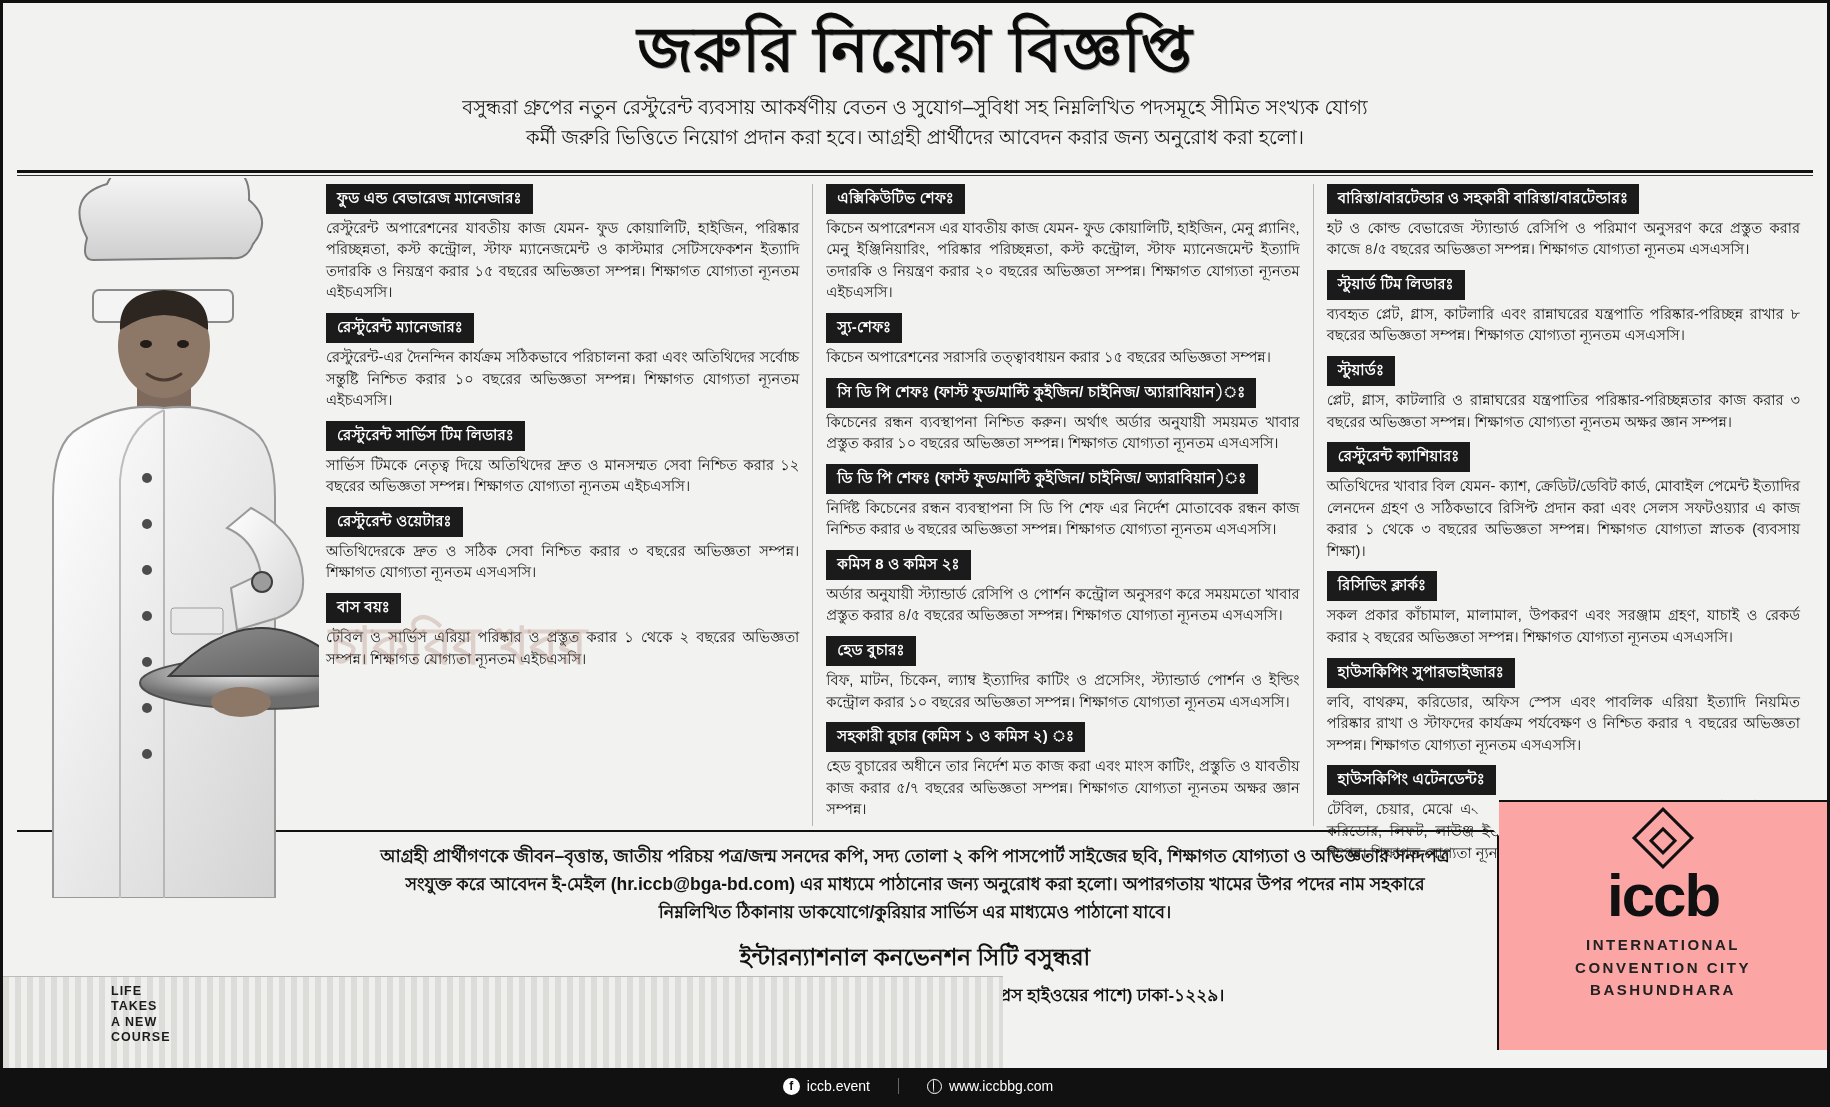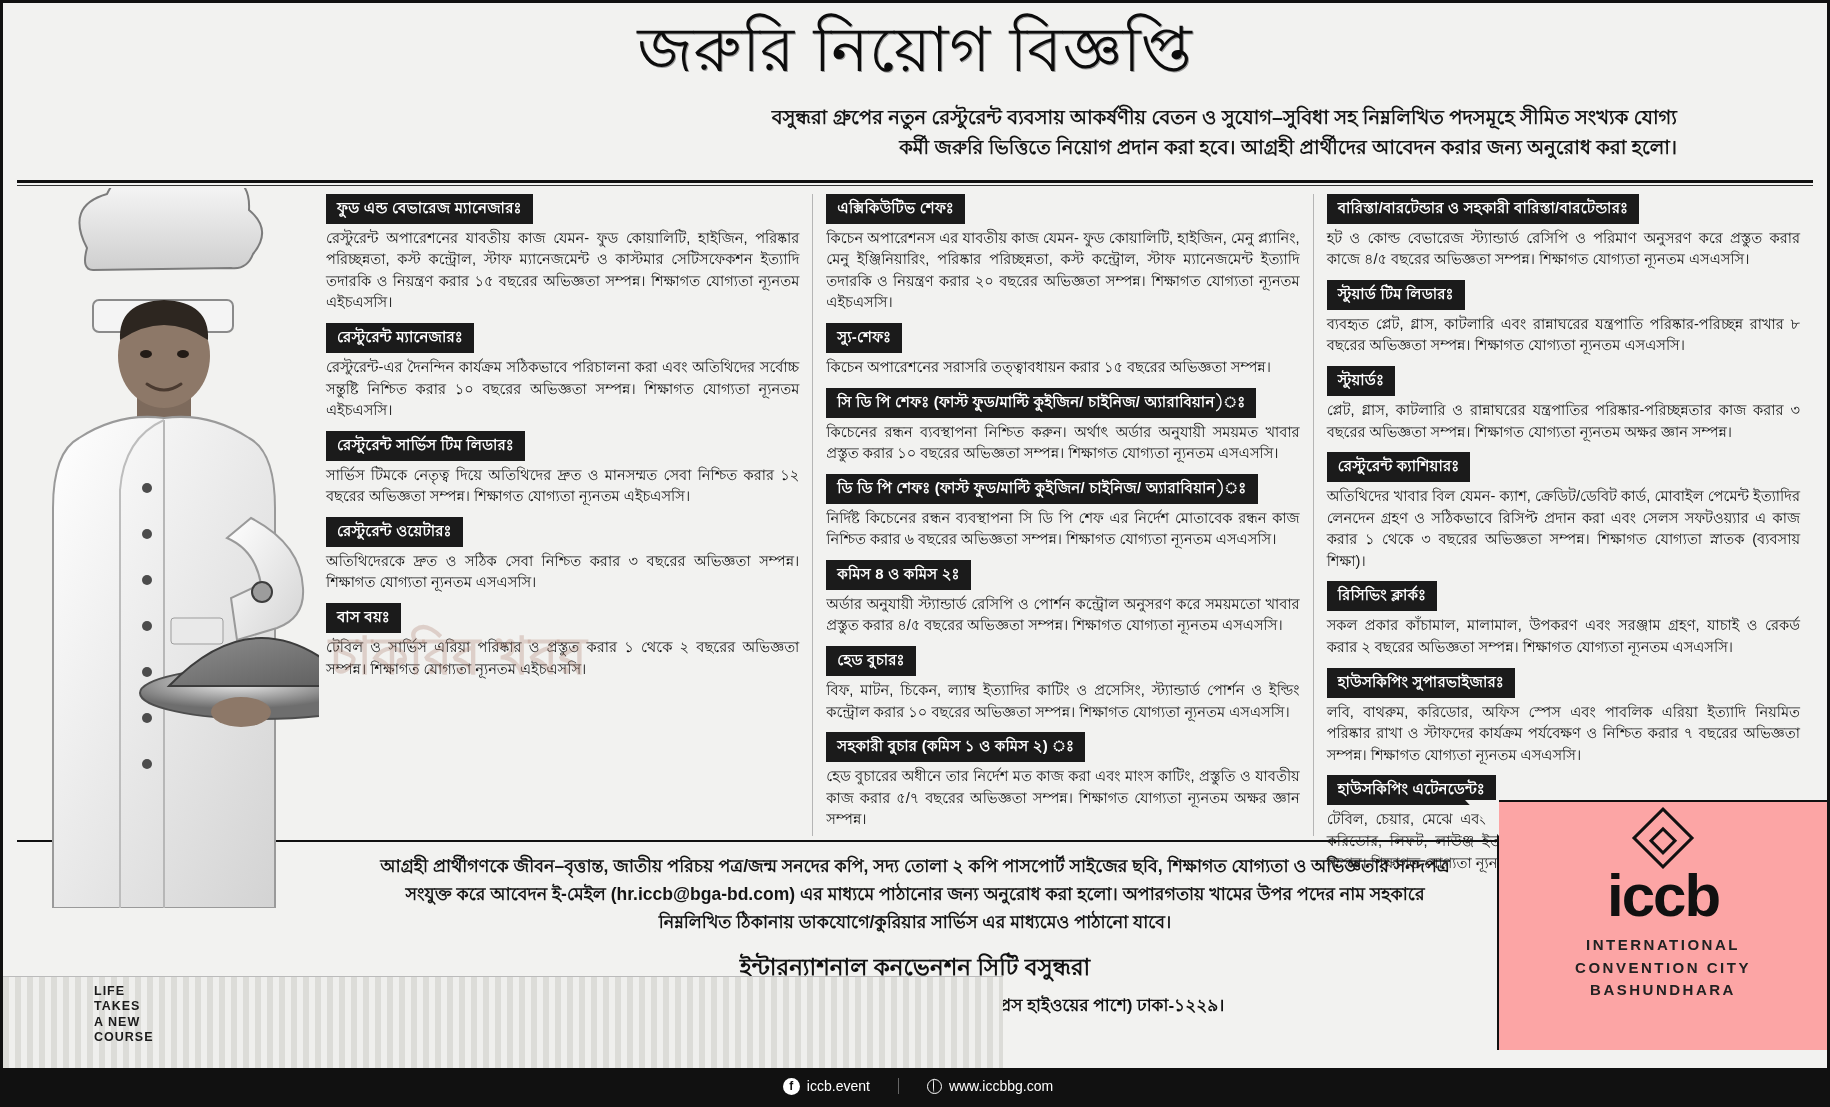--- a/index.html
+++ b/index.html
@@ -20,35 +20,34 @@
   }
 
   
   .header {
     position:relative;
     padding:14px 20px 8px 20px;
     text-align:center;
   }
   .headline {
     font-size:62px;
-    font-weight:normal;
+    font-weight:bold;
     letter-spacing:1px;
     line-height:1.05;
     color:#0c0c0c;
     text-shadow:1px 1px 0 #9a9a9a;
     text-align:center;
   }
   .subhead {
-    margin-top:20px;
+    margin-top:10px;
     font-size:19.5px;
-    font-weight:bold;
+    font-weight:normal;
     line-height:1.55;
     color:#151515;
     padding:0 130px;
-    text-align:right;
   }
   .rule {
     height:3px; background:#111; margin:9px 14px 0 14px;
   }
   .rule.thin { height:1px; background:#333; margin-top:2px; }
 
   
   .body-area {
     position:relative;
     display:flex;
@@ -183,21 +182,21 @@
     position:absolute;
     left:0; bottom:36px;
     width:1000px; height:92px;
     background:
       repeating-linear-gradient(90deg,#dcdcd8 0 6px,#efefed 6px 12px),
       #e6e6e2;
     border-top:1px solid #bbb;
   }
   .life-takes {
     position:absolute;
-    left:91px; bottom:58px;
+    left:108px; bottom:58px;
     font-size:12.5px;
     font-weight:bold;
     line-height:1.25;
     letter-spacing:1px;
     color:#1b1b1b;
     text-align:left;
   }
 
   
   .social {

